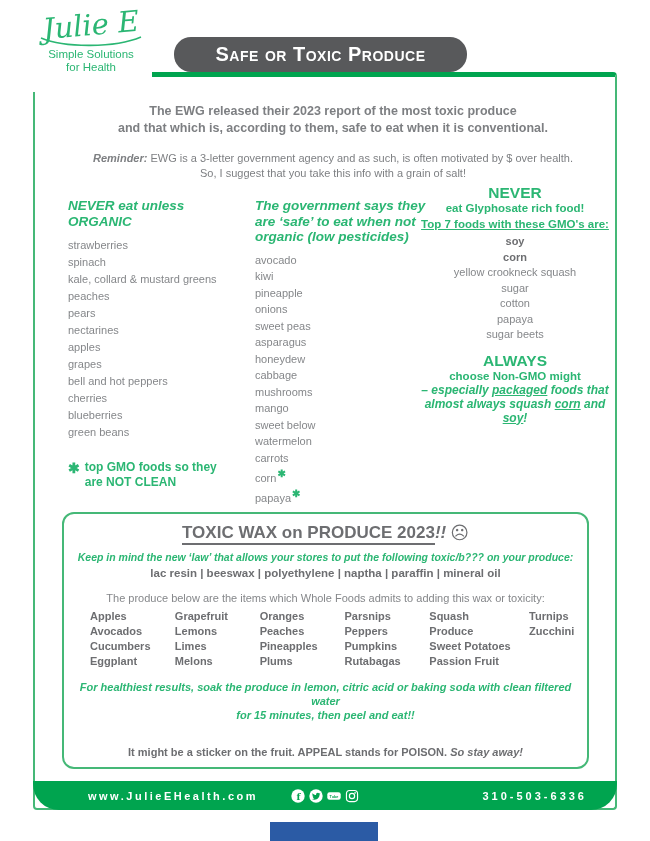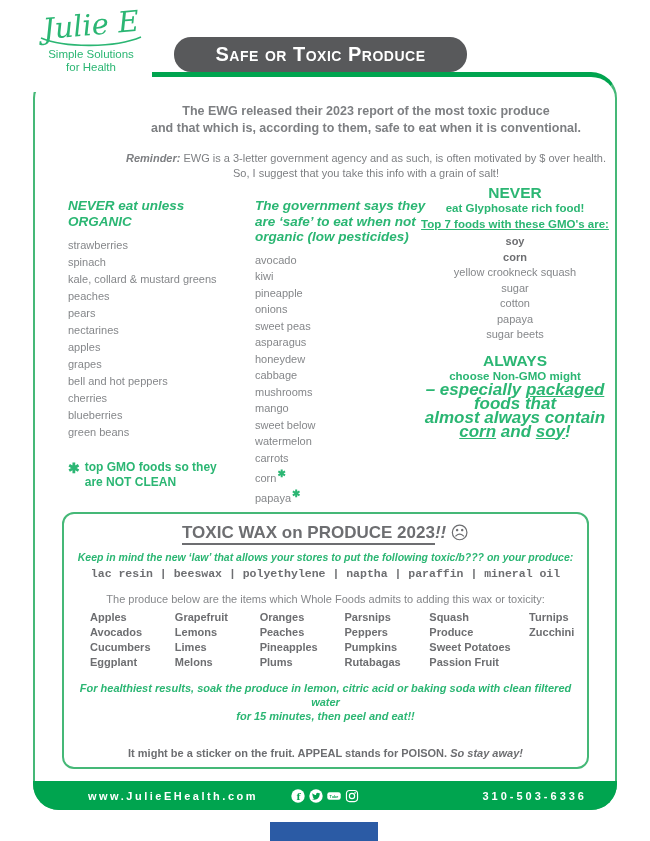--- a/index.html
+++ b/index.html
@@ -1,35 +1,35 @@
 <!DOCTYPE html>
 <html><head>
 <meta charset="utf-8">
 <style>
   * { margin:0; padding:0; box-sizing:border-box; }
   html,body { width:650px; height:841px; background:#ffffff; font-family:"Liberation Sans", sans-serif; overflow:hidden; }
   .page { position:relative; width:650px; height:841px; background:#fff; }
 
   
   .container { position:absolute; left:33px; top:72px; width:584px; height:738px;
-    border:2px solid #45b877; border-top:5px solid #00a44f; border-radius:26px; background:#fff; }
+    border:2px solid #45b877; border-top:5px solid #00a44f; border-radius:4px; background:#fff; }
 
   
   .logo { position:absolute; left:30px; top:10px; width:122px; height:82px; background:#fff; z-index:5; text-align:center; }
   .logo-script { font-family:"DejaVu Serif", serif; font-style:italic; font-size:29px; color:#2bb673; transform:rotate(-5deg); line-height:30px; }
   .logo-swash { display:block; margin:-4px auto 0 auto; }
   .logo-tag { font-size:11.5px; color:#2bb673; line-height:13px; }
 
   
   .title-bar { position:absolute; left:174px; top:37px; width:293px; height:35px; background:#58595b; border-radius:17px;
     display:flex; align-items:center; justify-content:center; z-index:5; }
   .title-bar span { color:#fff; font-weight:bold; font-size:20px; font-variant:small-caps; letter-spacing:0.5px; }
 
   
-  .intro { position:absolute; left:106px; top:103px; width:520px; text-align:center; }
+  .intro { position:absolute; left:73px; top:103px; width:520px; text-align:center; }
   .intro-bold { font-size:12.5px; font-weight:bold; color:#7d7f82; line-height:17px; }
   .reminder { margin-top:14px; font-size:11px; color:#7d7f82; line-height:15px; }
   .reminder b { font-style:italic; }
 
   
   .col-header { color:#2bb673; font-weight:bold; font-style:italic; font-size:13.5px; line-height:15.5px; }
   .food-list { list-style:none; margin-top:8px; }
   .food-list li { font-size:11px; color:#85878a; line-height:17px; }
   .col-left  { position:absolute; left:68px;  top:198px; width:182px; }
   .col-mid   { position:absolute; left:255px; top:198px; width:178px; }
@@ -40,35 +40,35 @@
   .footnote .fstar { color:#2bb673; font-size:14px; font-weight:bold; margin-right:5px; }
   .footnote .ftext { color:#2bb673; font-size:12px; font-weight:bold; line-height:15px; }
 
   .col-right { position:absolute; left:412px; top:184px; width:206px; text-align:center; }
   .g-big { color:#2bb673; font-weight:bold; font-size:15.5px; line-height:17px; }
   .g-bold { color:#2bb673; font-weight:bold; font-size:11.5px; line-height:14px; }
   .g-under { text-decoration:underline; margin:2px 0 3px 0; }
   .gmo-item { font-size:11px; color:#85878a; line-height:15.5px; }
   .gmo-item.bold { color:#6d6e71; font-weight:bold; }
   .always-block { margin-top:9px; }
-  .g-ital { color:#2bb673; font-weight:bold; font-style:italic; font-size:17px; line-height:14px; }
+  .g-ital { color:#2bb673; font-weight:bold; font-style:italic; font-size:12px; line-height:14px; }
   .g-ital u, .g-under-w { text-decoration:underline; }
 
   
   .oval { position:absolute; left:343px; top:419px; width:287px; height:84px; background:#5aba80; border-radius:50%;
     color:#fff; text-align:center; font-size:10.5px; font-weight:bold; line-height:13.5px; padding-top:14px; }
 
   
   .wax-box { position:absolute; left:62px; top:512px; width:527px; height:257px; border:2px solid #45b877; border-radius:12px; text-align:center; background:#fff; }
   .wax-title { margin-top:8px; font-size:17px; font-weight:bold; color:#6d6e71; }
   .wax-title .tunder { border-bottom:2px solid #6d6e71; padding-bottom:1px; }
   .wax-title .bang { font-style:italic; }
   .sadface { font-size:18px; color:#6d6e71; font-weight:normal; margin-left:4px; vertical-align:-1px; }
   .law-line { margin-top:7px; color:#2bb673; font-weight:bold; font-style:italic; font-size:10.5px; }
-  .wax-list { margin-top:4px; color:#6d6e71; font-weight:bold; font-size:11.5px;font-family:Liberation Mono, monospace; }
+  .wax-list { margin-top:4px; color:#6d6e71; font-weight:bold; font-size:11.5px; }
   .produce-intro { margin-top:13px; color:#85878a; font-size:11px; }
   .pgrid { display:flex; text-align:left; padding-left:26px; margin-top:5px; }
   .pcol { width:85px; }
   .pcol.wide { width:100px; }
   .pcol.last { width:58px; }
   .pcol div { font-size:11px; font-weight:bold; color:#6d6e71; line-height:15px; }
   .soak { margin-top:11px; color:#2bb673; font-weight:bold; font-style:italic; font-size:11px; line-height:14px; }
   .appeal { margin-top:10px; color:#6d6e71; font-weight:bold; font-size:11px; line-height:13.5px; }
   .appeal i { font-weight:bold; }
 
@@ -206,21 +206,21 @@
     <div class="gmo-item">cotton</div>
     <div class="gmo-item">papaya</div>
     <div class="gmo-item">sugar beets</div>
     <div class="always-block">
       <div class="g-big">ALWAYS</div>
       <div class="g-bold">choose Non-GMO might</div>
       <div class="g-ital">
         <span>– especially </span><u>packaged</u><span> foods that</span>
       </div>
       <div class="g-ital">
-        <span>almost always contain </span><u>corn</u><span> and </span><u>soy</u><span>!</span>
+        <span>almost always squash </span><u>corn</u><span> and </span><u>soy</u><span>!</span>
       </div>
     </div>
   </div>
 
 
   <div class="wax-box">
     <div class="wax-title">
       <span class="tunder">TOXIC WAX on PRODUCE 2023</span><span class="bang">!!</span><span class="sadface">☹</span>
     </div>
     <div class="law-line">Keep in mind the new ‘law’ that allows your stores to put the following toxic/b??? on your produce:</div>

